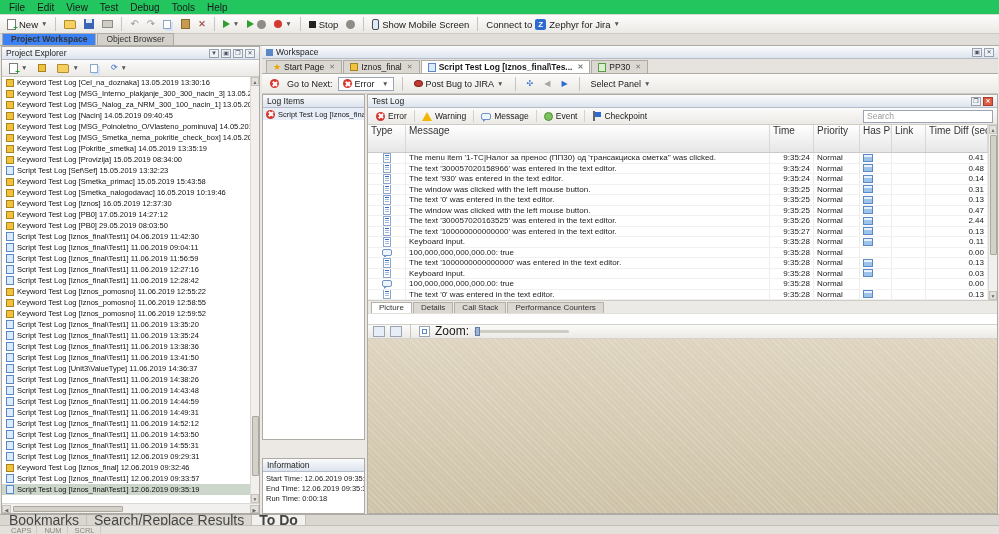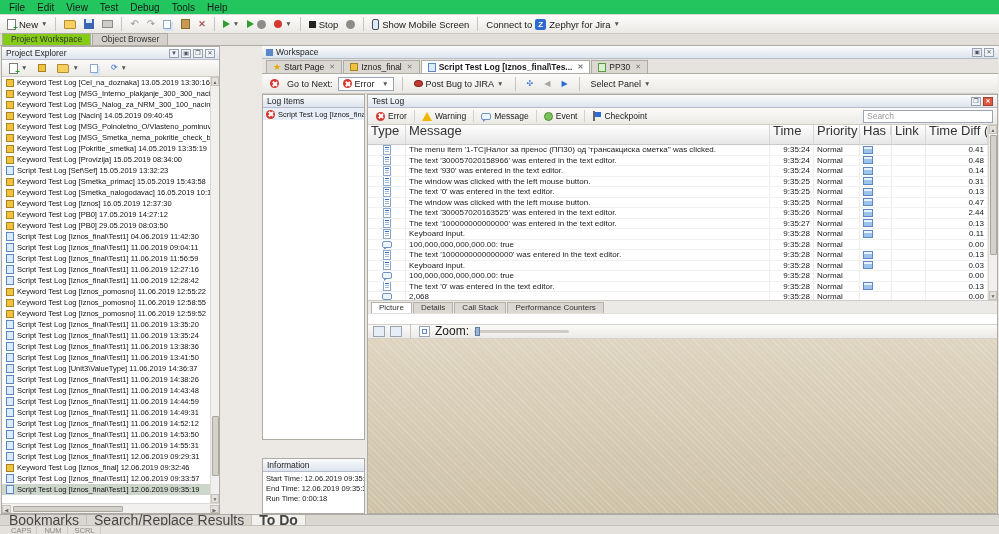--- a/index.html
+++ b/index.html
@@ -54,31 +54,31 @@
   .ic-keyword{width:8px;height:8px;background:#f2c23e;border:1px solid #a8841f;flex:none}
   .ic-script{width:8px;height:9px;background:#dcebfb;border:1px solid #5b87c5;flex:none}
   .ic-star{color:#e8a800;font-size:9px;line-height:9px}
   .ic-kwd{width:8px;height:8px;background:#f2c23e;border:1px solid #a8841f;flex:none}
   .ic-log{width:8px;height:9px;background:#dcebfb;border:1px solid #5b87c5;flex:none}
   .ic-form{width:8px;height:9px;background:#d8f0cf;border:1px solid #5d9a45;flex:none}
 
   
   .ptabs{position:absolute;left:0;top:34px;width:999px;height:12px;background:#e1ded9;border-bottom:1px solid #aeaaa4;display:flex;align-items:flex-end;padding-left:2px;font-size:8.5px}
   .ptab{padding:0 8px 1px;border:1px solid #aeaaa4;border-bottom:none;background:#d4d1cb;margin-right:1px;color:#333}
-  .ptab.active{background:#84cc16;font-weight:normal}
+  .ptab.active{background:#3b82f6;font-weight:bold}
 
   
   .pane-header{height:13px;background:linear-gradient(#fafbfc,#dde4ee);border-bottom:1px solid #b6bcc7;display:flex;align-items:center;gap:3px;padding:0 4px;font-size:8.5px;color:#222;flex:none}
   .hdr-btns{margin-left:auto;display:flex;gap:2px}
   .hbtn{width:10px;height:9px;border:1px solid #98a0ac;background:#eef1f5;font-size:6px;line-height:7px;text-align:center;color:#4a5668}
   .hbtn.red{background:#e05a3f;border-color:#a93d27;color:#fff;font-weight:bold}
   .ws-dot{width:7px;height:7px;background:#5b87c5;flex:none}
 
   
-  .left-panel{position:absolute;left:1px;top:46px;width:219px;bottom:20px;background:#b91c1c;border:1px solid #aeaaa4;display:flex;flex-direction:column}
+  .left-panel{position:absolute;left:1px;top:46px;width:259px;bottom:20px;background:#b91c1c;border:1px solid #aeaaa4;display:flex;flex-direction:column}
   .pe-toolbar{height:17px;background:linear-gradient(#fbfbfa,#ebe9e5);border-bottom:1px solid #cfccc6;display:flex;align-items:center;gap:5px;padding:0 4px;flex:none}
   .tree-wrap{flex:1;display:flex;overflow:hidden}
   .tree{flex:1;overflow:hidden;background:#fff}
   .tree-item{height:11px;display:flex;align-items:center;gap:3px;padding-left:4px;white-space:nowrap;font-size:7.5px;color:#111;overflow:hidden}
   .tree-item.selected{background:#ccd6cb}
   .vscroll{width:9px;background:#f1f0ee;border-left:1px solid #dcd9d4;display:flex;flex-direction:column;flex:none}
   .vscroll .arr{height:9px;font-size:5px;line-height:9px;text-align:center;color:#6a675f;background:#e4e1dc;border:1px solid #c6c3bd}
   .vscroll .thumb{width:7px;margin:1px auto;background:#d4d1cb;border:1px solid #aaa79f;border-radius:1px}
   .hscroll{height:10px;background:#f1f0ee;border-top:1px solid #dcd9d4;display:flex;align-items:center;flex:none}
   .hscroll .arr{width:9px;height:8px;font-size:5px;line-height:8px;text-align:center;color:#6a675f;background:#e4e1dc;border:1px solid #c6c3bd}
@@ -103,21 +103,21 @@
 
   .tl-panel{position:absolute;left:105px;top:48px;right:0;bottom:0;border:1px solid #aeaaa4;background:#fff;display:flex;flex-direction:column}
   .filter-bar{height:17px;background:linear-gradient(#fbfbfa,#eceae6);border-bottom:1px solid #cfccc6;display:flex;align-items:center;padding:0 4px;font-size:8.5px;flex:none}
   .fbtn{display:flex;align-items:center;gap:3px;padding:1px 4px}
   .fsep{width:1px;height:12px;background:#d5d2cc;margin:0 3px}
   .search{margin-left:auto;width:130px;height:13px;border:1px solid #9aa4b2;background:#fff;font:8.5px "Liberation Sans",sans-serif;padding:0 3px;color:#333}
   .search::placeholder{color:#999}
 
   .grid-wrap{flex:1;display:flex;overflow:hidden}
   .grid-main{flex:1;display:flex;flex-direction:column;overflow:hidden}
-  .grid-header{display:grid;grid-template-columns:38px 1fr 44px 46px 32px 34px 62px;height:20px;background:linear-gradient(#ffffff,#e6e6e6);border-bottom:1px solid #c9c9c9;font-size:13px;color:#333;flex:none}
+  .grid-header{display:grid;grid-template-columns:38px 1fr 44px 46px 32px 34px 62px;height:28px;background:linear-gradient(#ffffff,#e6e6e6);border-bottom:1px solid #c9c9c9;font-size:10px;color:#333;flex:none}
   .gh{border-right:1px solid #d8d8d8;padding:0 3px;overflow:hidden;white-space:nowrap;line-height:11px}
   .gh.right{text-align:right}
   .grid-body{flex:1;background:#fff;overflow:hidden}
   .grow{display:grid;grid-template-columns:38px 1fr 44px 46px 32px 34px 62px;height:10.5px;font-size:8px;border-bottom:1px solid #f1f1f1}
   .gcell{padding:0 3px;overflow:hidden;white-space:nowrap;display:flex;align-items:center;border-right:1px solid #ededed}
   .gcell.type{justify-content:center}
   .gcell.time,.gcell.diff{justify-content:flex-end}
   .grow.selected .gcell.type,.grow.selected .gcell.msg{background:#2e6fd0;color:#fff;border-right-color:#2e6fd0}
 
   .btabs{height:13px;background:#eceae6;border-top:1px solid #cfccc6;display:flex;align-items:flex-end;padding-left:3px;gap:1px;font-size:8px;flex:none}

